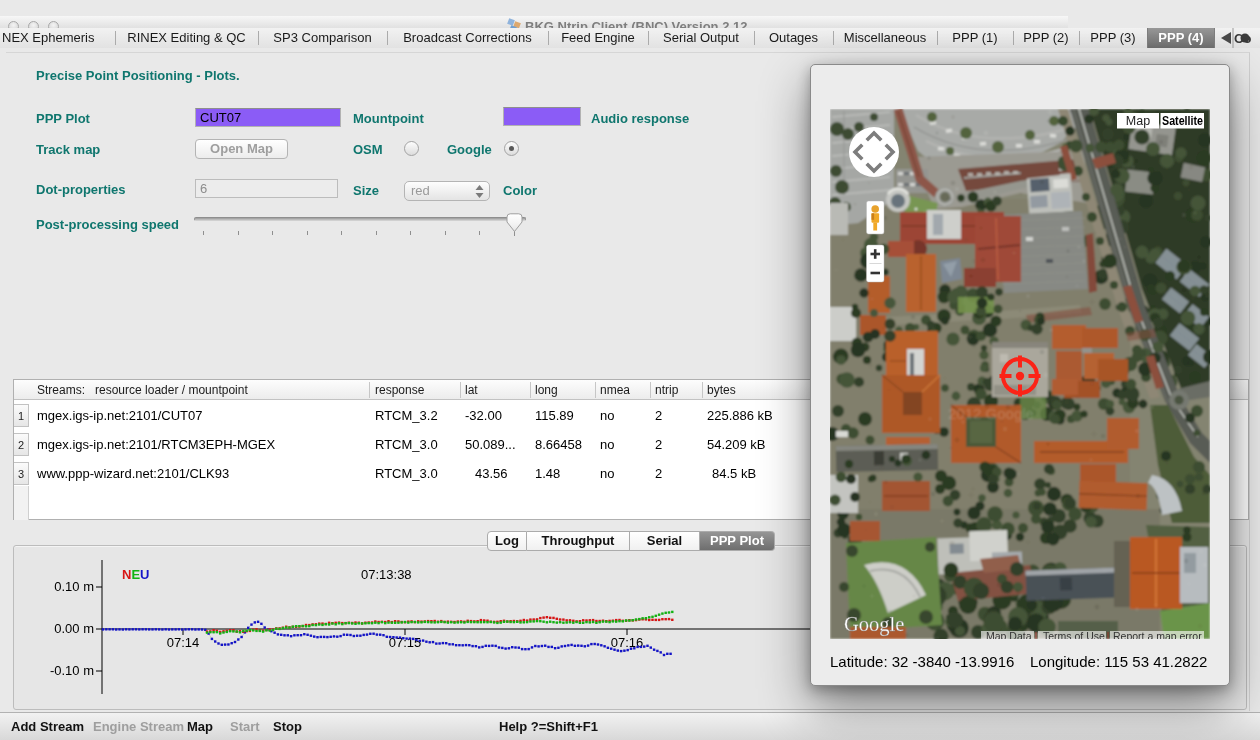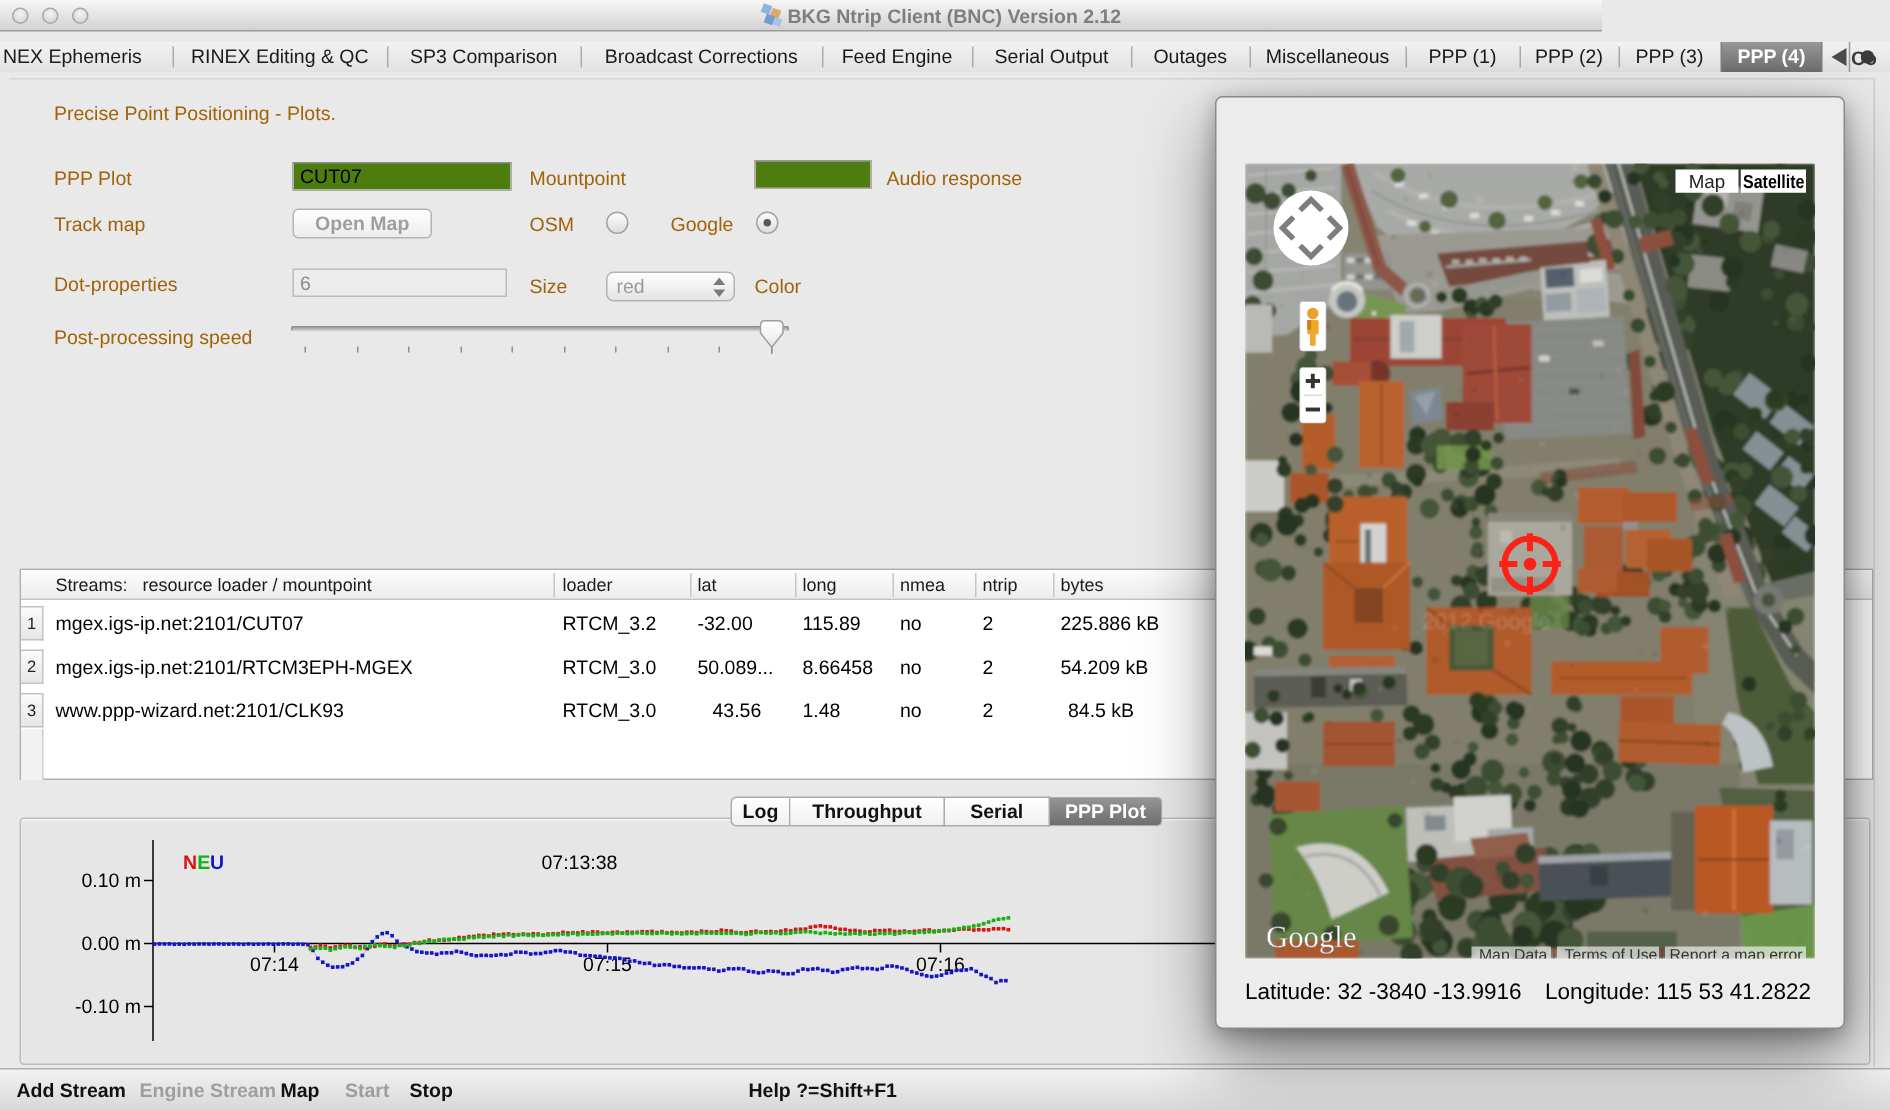--- a/index.html
+++ b/index.html
@@ -1,35 +1,35 @@
 <!DOCTYPE html>
 <html><head><meta charset="utf-8"><style>
 * { margin:0; padding:0; box-sizing:border-box; }
 body { width:1260px; height:740px; overflow:hidden; position:relative;
   font-family:"Liberation Sans", sans-serif; background:#e9e9e9; }
 .abs { position:absolute; }
-.lbl { position:absolute; font-size:13px; font-weight:normal; color:#a16207; white-space:nowrap; }
-
-#titlebar { position:absolute; left:0; top:0; width:1068px; height:21px;
+.lbl { position:absolute; font-size:13px; font-weight:bold; color:#0f766e; white-space:nowrap; }
+
+#titlebar { position:absolute; left:0; top:16px; width:1068px; height:21px;
   background:linear-gradient(#f7f7f7,#d2d2d2); border-bottom:1px solid #9c9c9c; }
 .tl { position:absolute; top:5px; width:11px; height:11px; border-radius:50%;
   background:radial-gradient(circle at 50% 35%, #f4f4f4, #cfcfcf); border:1px solid #a8a8a8; }
 #titletext { position:absolute; top:3px; left:525px; font-size:13px; font-weight:bold; color:#7e7e7e; }
 
 #tabbar { position:absolute; left:0; top:28px; width:1260px; height:20px;
   background:linear-gradient(#f2f2f2,#e2e2e2); }
 .tsep { position:absolute; top:3px; width:1px; height:14px; background:#ababab; }
 .tlab { position:absolute; top:2px; font-size:13px; font-weight:normal; color:#1a1a1a; white-space:nowrap; }
 .tsel { position:absolute; left:1147px; top:0; width:68px; height:20px;
   background:linear-gradient(#989898,#6e6e6e); color:#fff; font-size:13px; font-weight:bold;
   text-align:center; line-height:20px; border-left:1px solid #7e7e7e; border-right:1px solid #7e7e7e; }
 #paneline { position:absolute; left:6px; top:52px; width:1244px; height:659px;
   border-top:1px solid #d6d6d6; border-right:1px solid #cfcfcf; }
 
-.tfield { position:absolute; height:19px; background:#4d7c0f; border:1px solid #b2b2b2; border-top-color:#8e8e8e;
+.tfield { position:absolute; height:19px; background:#8b5cf6; border:1px solid #b2b2b2; border-top-color:#8e8e8e;
   font-size:13px; color:#000; padding:1px 4px; line-height:16px; }
 .dfield { position:absolute; height:19px; background:#ececec; border:1px solid #bcbcbc;
   font-size:13px; color:#8c8c8c; padding:1px 4px; line-height:16px; }
 .btn { position:absolute; height:20px; background:linear-gradient(#ffffff,#ececec);
   border:1px solid #b4b4b4; border-radius:4px; font-size:13px; font-weight:bold; color:#9e9e9e;
   text-align:center; line-height:18px; }
 .radio { position:absolute; width:15px; height:15px; border-radius:50%;
   background:linear-gradient(#fdfdfd,#dcdcdc); border:1px solid #a2a2a2; }
 .radio .dot { position:absolute; left:4px; top:4px; width:5px; height:5px; border-radius:50%; background:#585858; }
 .combo { position:absolute; height:20px; background:linear-gradient(#fdfdfd,#e4e4e4);
@@ -161,21 +161,21 @@
         <stop offset="0" stop-color="#ffffff"></stop>
         <stop offset="0.6" stop-color="#f2f2f2"></stop>
         <stop offset="1" stop-color="#e4e4e4"></stop>
       </linearGradient>
     </defs>
 </svg>
 
 <div id="tablewrap">
   <div id="thead">
     <div class="hlab" style="left:23px">Streams: &nbsp; resource loader / mountpoint</div>
-    <div class="hlab" style="left:361px">loader</div>
+    <div class="hlab" style="left:361px">response</div>
     <div class="hlab" style="left:451px">lat</div>
     <div class="hlab" style="left:521px">long</div>
     <div class="hlab" style="left:586px">nmea</div>
     <div class="hlab" style="left:641px">ntrip</div>
     <div class="hlab" style="left:693px">bytes</div>
     <div class="hsep" style="left:355px"></div>
       <div class="hsep" style="left:446px"></div>
     <div class="hsep" style="left:516px"></div>
       <div class="hsep" style="left:581px"></div>
     <div class="hsep" style="left:636px"></div>

